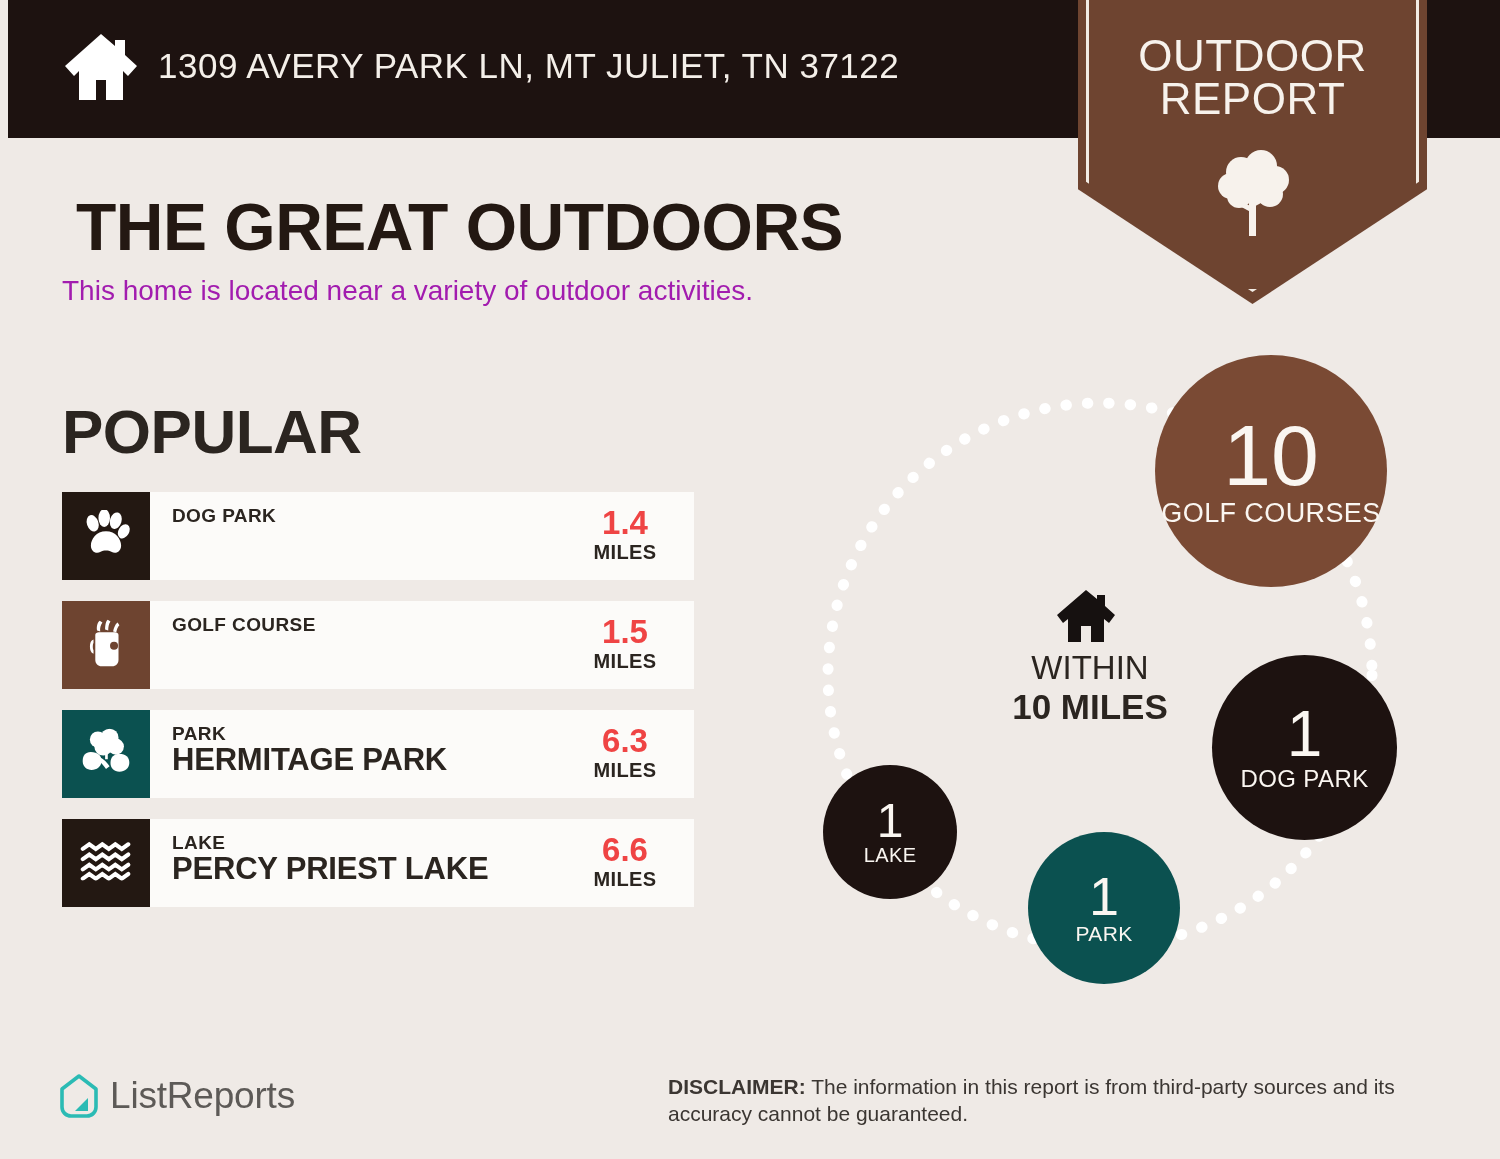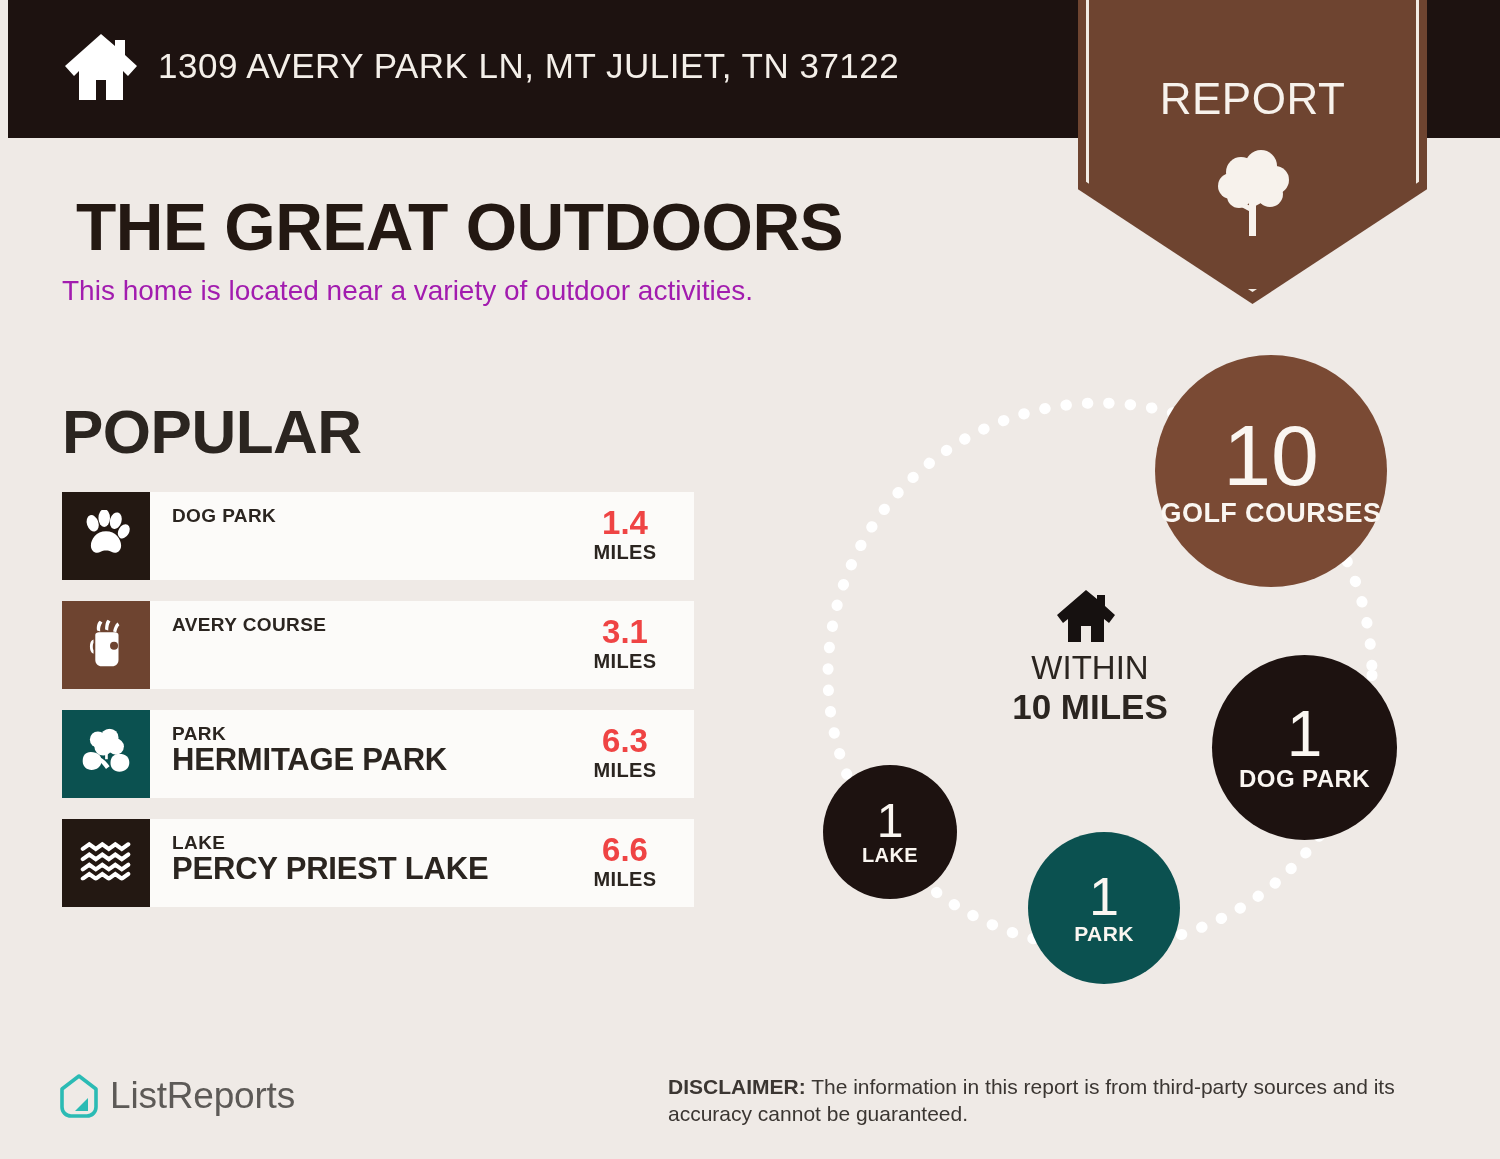--- a/index.html
+++ b/index.html
@@ -186,21 +186,21 @@
     flex-direction: column;
     justify-content: center;
     color: #faf6f1;
     text-align: center;
   }
   .bubble .b-num {
     font-weight: 400;
     line-height: 0.95;
   }
   .bubble .b-lbl {
-    font-weight: 700;
+    font-weight: 400;
     letter-spacing: 0.4px;
     line-height: 1.05;
   }
   .bub-golf {
     left: 355px; top: 10px;
     width: 232px; height: 232px;
     background: #7a4a34;
   }
   .bub-golf .b-num { font-size: 86px; margin-bottom: 2px; }
   .bub-golf .b-lbl { font-size: 27px; }
@@ -278,21 +278,21 @@
     <svg viewBox="0 0 76 70" width="76" height="70" aria-hidden="true">
       <path d="M38 2 L2 34 L11 44 L16 39 L16 68 L33 68 L33 48 L43 48 L43 68 L60 68 L60 39 L65 44 L74 34 L62 23 L62 8 L52 8 L52 14 Z" fill="#ffffff"></path>
     </svg>
   </div>
   <div class="header-address">1309 AVERY PARK LN, MT JULIET, TN 37122</div>
 </div>
 
 <div class="badge">
   <div class="badge-inner"></div>
   <div class="badge-text">
-    <br>
+    <span>OUTDOOR</span><br>
     <span>REPORT</span>
   </div>
   <div class="badge-tree">
     <svg viewBox="0 0 80 92" width="80" height="92" aria-hidden="true">
       <g fill="#f7f2ec">
         <circle cx="28" cy="26" r="15"></circle>
         <circle cx="48" cy="20" r="16"></circle>
         <circle cx="62" cy="34" r="14"></circle>
         <circle cx="18" cy="40" r="13"></circle>
         <circle cx="40" cy="40" r="18"></circle>
@@ -344,23 +344,23 @@
             <path d="M22 13 C22 8 23 3 25 2 L28 4 C26 7 25.5 10 25.5 14 Z"></path>
             <path d="M31 15 C32 10 34 6 36 5 L38 8 C36 10 35 13 34.5 16 Z"></path>
             <path d="M11 19 C11 17 13 16 15 16 L33 16 C35 16 37 17 37 19 L37 47 C37 51 34 54 30 54 L18 54 C14 54 11 51 11 47 Z"></path>
             <path d="M9 24 C6 25 5 28 5 32 C5 36 6 39 9 40 L9 36 C8 35 8 29 9 28 Z"></path>
             <circle cx="32" cy="31" r="4.5" fill="#6e4430"></circle>
           </g>
         </svg>
       </span>
     </div>
     <div class="row-card">
-      <div class="row-cat">AVERY COURSE</div>
+      <div class="row-cat">GOLF COURSE</div>
       <div class="row-dist">
-        <span class="num">3.1</span>
+        <span class="num">1.5</span>
         <span class="unit">MILES</span>
       </div>
     </div>
   </div>
 
   <div class="row">
     <div class="row-tile" style="background:#0b5150;">
       <span class="tile-icon">
         <svg viewBox="0 0 58 52" width="52" height="47" aria-hidden="true">
           <g fill="#ffffff">

